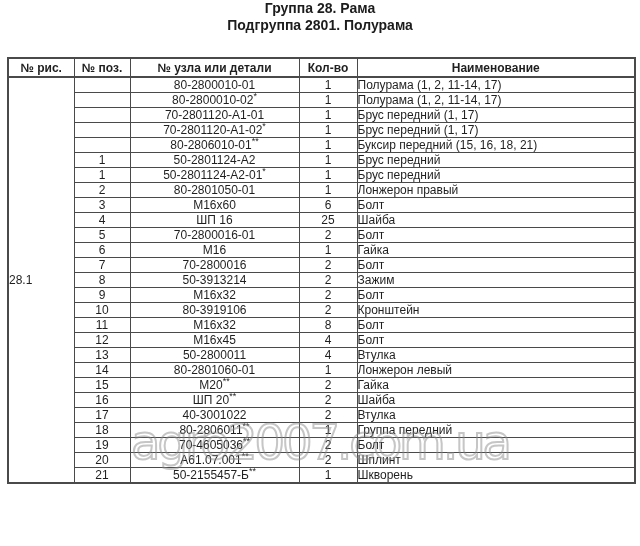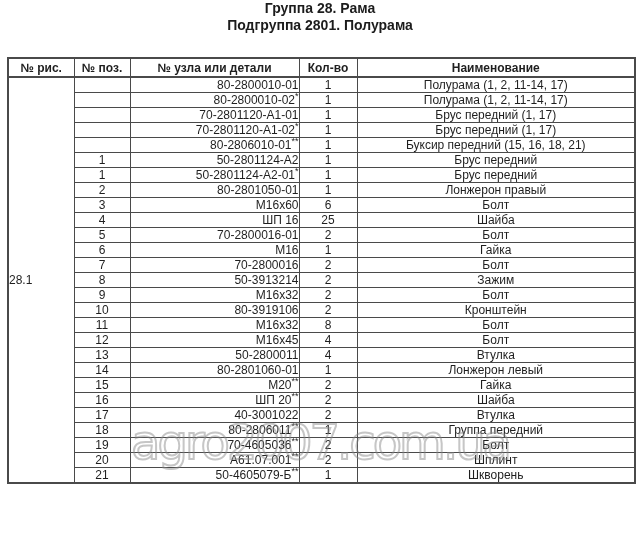--- a/index.html
+++ b/index.html
@@ -43,23 +43,23 @@
   }
   table.parts th {
     font-weight: bold;
     height: 17px;
     border-bottom: 2px solid #4a4a4a;
     text-align: center;
   }
   th.h-part, th.h-name { text-align: left; padding-left: 7px; }
   td.col-fig  { text-align: left; vertical-align: top; padding-top: 1px; }
   td.col-pos  { text-align: center; }
-  td.col-part { text-align: right; padding-left: 8px; }
+  td.col-part { text-align: center; padding-left: 8px; }
   td.col-qty  { text-align: center; }
-  td.col-name { text-align: center; padding-left: 8px; }
+  td.col-name { text-align: left; padding-left: 8px; }
   td.col-part sup {
     font-size: 9px;
     line-height: 0;
     vertical-align: super;
   }
   .watermark {
     position: absolute;
     left: 0;
     top: 418px;
     width: 640px;
@@ -256,21 +256,21 @@
       <td class="col-name">Болт</td>
     </tr>
         <tr>
       <td class="col-pos">20</td>
       <td class="col-part"><span>А61.07.001</span><sup>**</sup></td>
       <td class="col-qty">2</td>
       <td class="col-name">Шплинт</td>
     </tr>
         <tr>
       <td class="col-pos">21</td>
-      <td class="col-part"><span>50-4605079-Б</span><sup>**</sup></td>
+      <td class="col-part"><span>50-2155457-Б</span><sup>**</sup></td>
       <td class="col-qty">1</td>
       <td class="col-name">Шкворень</td>
     </tr>
       </tbody>
   </table>
 
   <div class="watermark">agro2007.com.ua</div>
 
 </div>
 

